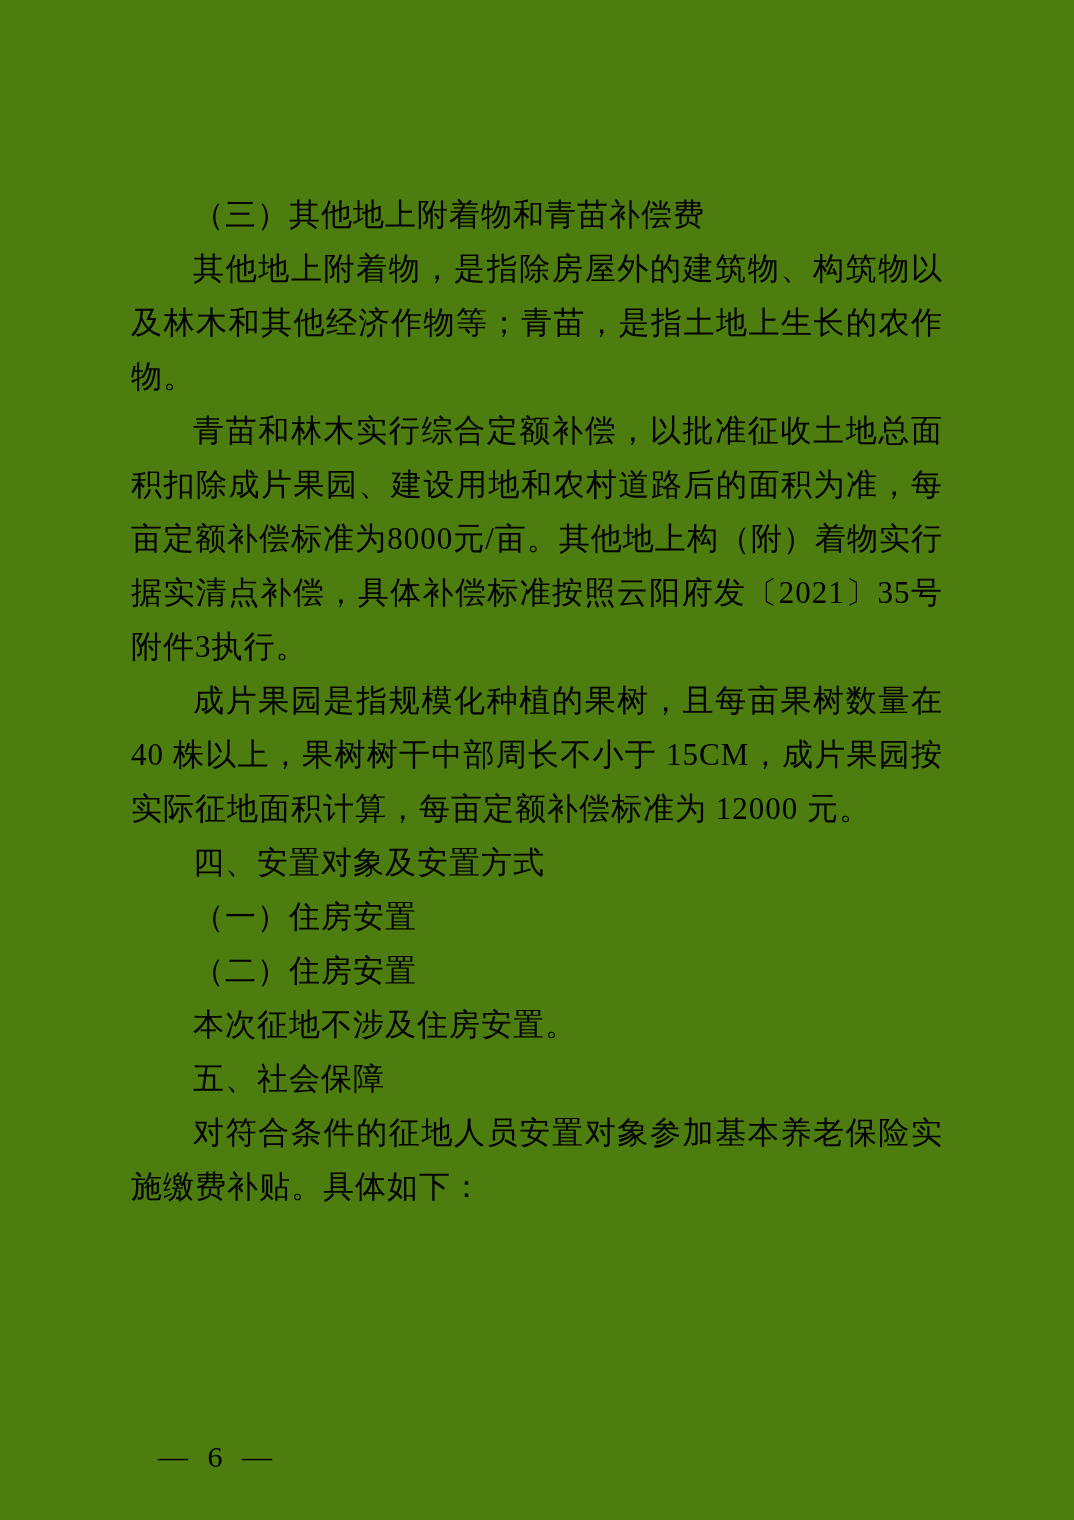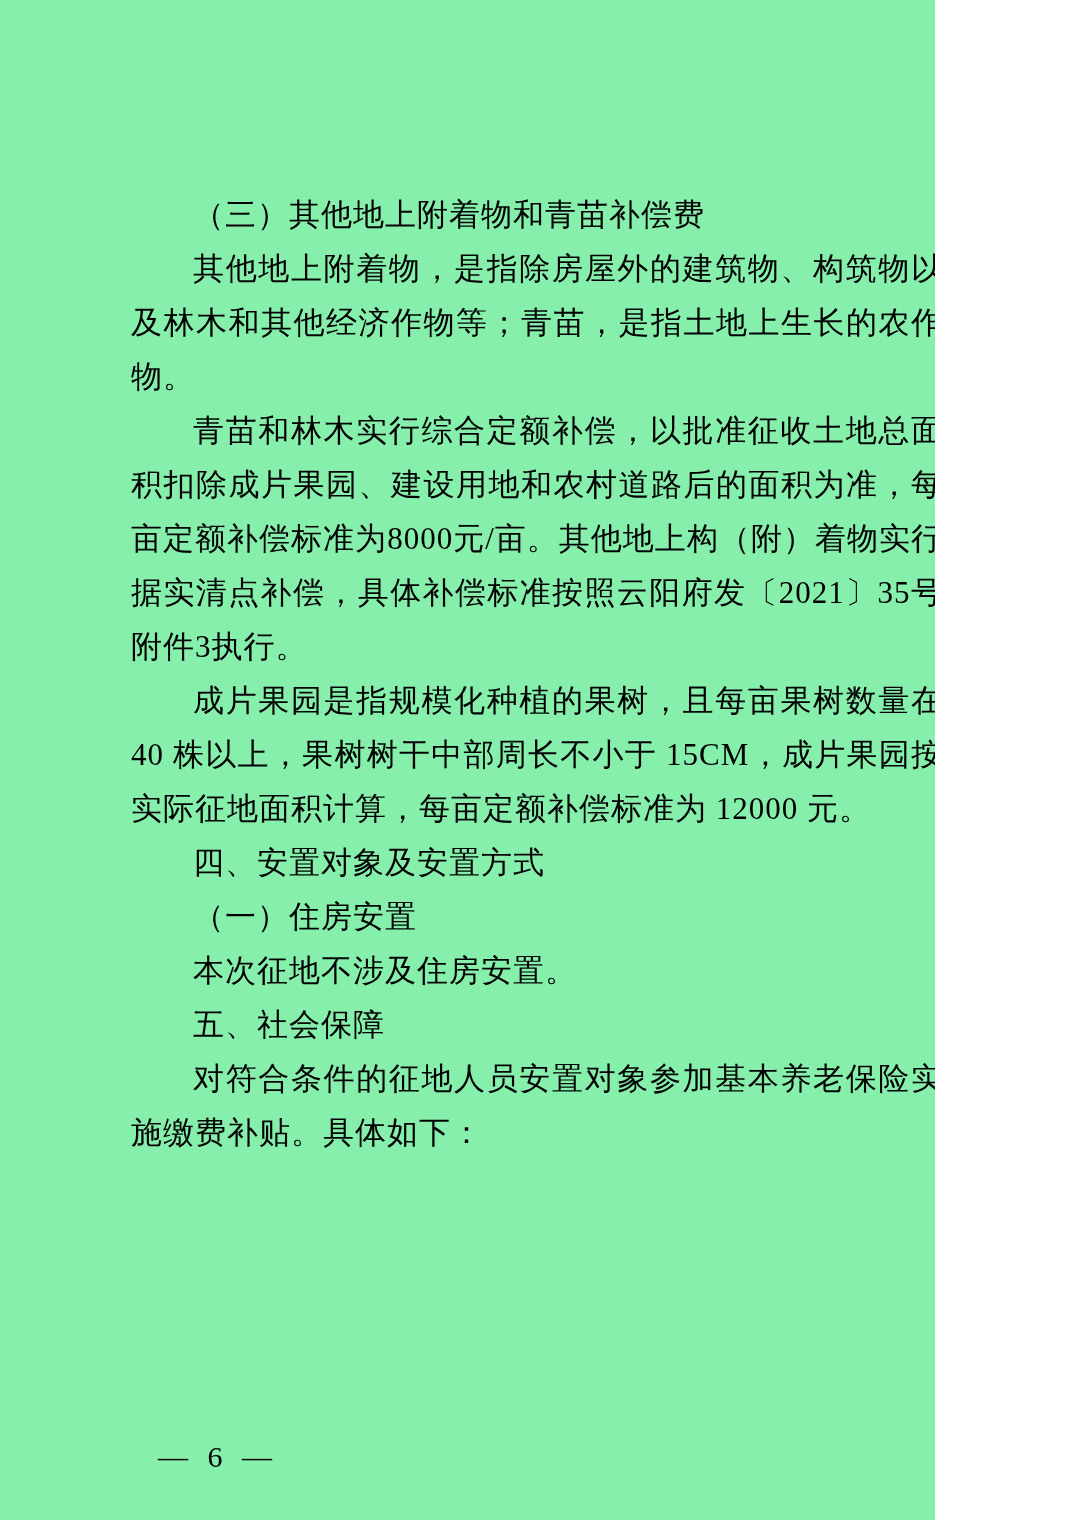--- a/index.html
+++ b/index.html
@@ -2,27 +2,26 @@
 <html><head>
 <meta charset="utf-8">
 <style>
   html, body {
     margin: 0;
     padding: 0;
     background: #ffffff;
   }
   .page {
     position: relative;
-    width: 922px;
+    width: 1074px;
     height: 1520px;
-    background: #86efac;
+    background: #4d7c0f;
     overflow: hidden;
     font-family: "Liberation Serif", "DejaVu Serif", serif;
     color: #000000;
-    padding-left: 13px;
   }
   .doc {
     position: absolute;
     left: 131px;
     top: 188px;
     width: 812px;
   }
   .doc p, .doc h2, .doc h3 {
     margin: 0;
     font-size: 31px;
@@ -61,19 +60,20 @@
 <body>
 
 <div class="page">
   <div class="doc">
     <h3 class="kai-heading">（三）其他地上附着物和青苗补偿费</h3>
     <p class="para">其他地上附着物，是指除房屋外的建筑物、构筑物以及林木和其他经济作物等；青苗，是指土地上生长的农作物。</p>
     <p class="para">青苗和林木实行综合定额补偿，以批准征收土地总面积扣除成片果园、建设用地和农村道路后的面积为准，每亩定额补偿标准为8000元/亩。其他地上构（附）着物实行据实清点补偿，具体补偿标准按照云阳府发〔2021〕35号附件3执行。</p>
     <p class="para">成片果园是指规模化种植的果树，且每亩果树数量在 40 株以上，果树树干中部周长不小于 15CM，成片果园按实际征地面积计算，每亩定额补偿标准为 12000 元。</p>
     <h2 class="hei-heading">四、安置对象及安置方式</h2>
     <h3 class="kai-heading">（一）住房安置</h3>
+    <h3 class="kai-heading">（二）住房安置</h3>
     <p class="para">本次征地不涉及住房安置。</p>
     <h2 class="hei-heading">五、社会保障</h2>
     <p class="para">对符合条件的征地人员安置对象参加基本养老保险实施缴费补贴。具体如下：</p>
   </div>
 
   <div class="page-number">— 6 —</div>
 </div>
 
 </body></html>

